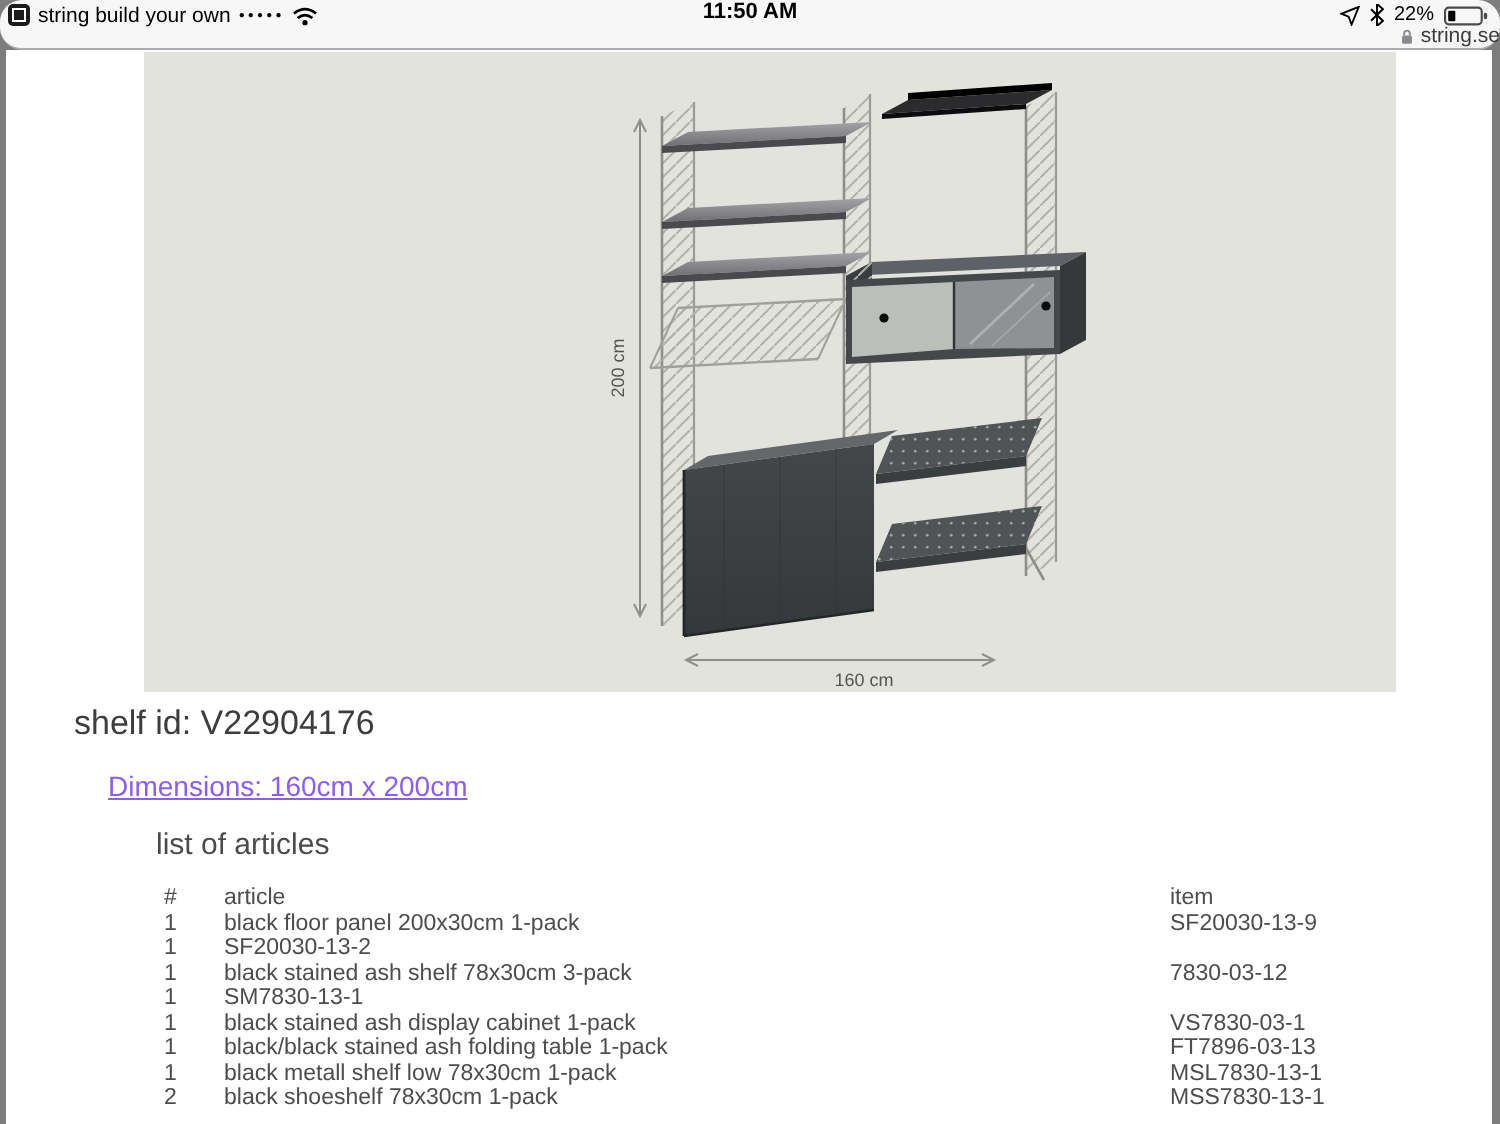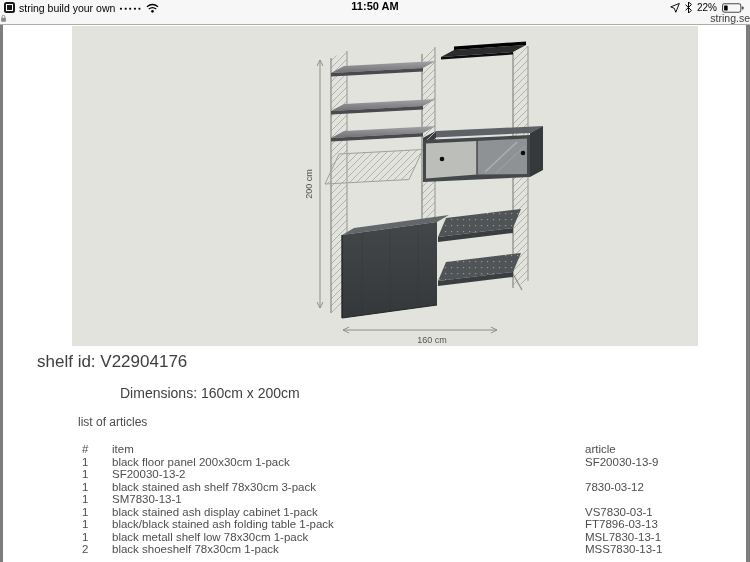--- a/index.html
+++ b/index.html
@@ -5,43 +5,43 @@
   html,body{margin:0;padding:0;}
   body{
     width:750px;height:562px;overflow:hidden;position:relative;
     background:#7d7d7d;
     font-family:"Liberation Sans","DejaVu Sans",sans-serif;
     -webkit-font-smoothing:antialiased;
   }
   
   .status-bar{
     position:absolute;top:0;left:0;width:750px;height:24px;
-    background:#f7f7f7;border-bottom:1px solid #acacac;z-index:5;
+    background:#f7f7f7;border-bottom:1px solid #acacac;z-index:5;border-radius:11px;
   }
   .sb-left{position:absolute;left:4px;top:1px;height:13px;display:flex;align-items:center;gap:4px;}
   .sb-app-icon{width:11px;height:11px;border-radius:2.5px;background:#1b1b1d;display:flex;align-items:center;justify-content:center;}
   .sb-app-icon span{display:block;width:5px;height:5px;border:1px solid #fff;}
   .sb-app-label{font-size:10.5px;color:#000;}
   .sb-dots{font-size:5px;letter-spacing:1.6px;color:#000;padding-top:1px;}
   .sb-center{position:absolute;left:0;right:0;top:1px;text-align:center;}
   .sb-time{font-size:11px;font-weight:bold;color:#000;line-height:11px;}
-  .sb-url{font-size:10.5px;color:#3c3c3e;line-height:11px;display:flex;align-items:center;justify-content:space-between;gap:3px;margin-top:1px;}
+  .sb-url{font-size:10.5px;color:#3c3c3e;line-height:11px;display:flex;align-items:center;justify-content:flex-end;gap:3px;margin-top:1px;}
   .sb-right{position:absolute;right:6px;top:1px;height:13px;display:flex;align-items:center;gap:5px;}
   .sb-batt-pct{font-size:10px;color:#000;}
   
   .page{
     position:absolute;top:25px;left:3px;right:4px;bottom:0;
     background:#ffffff;overflow:hidden;color:#4b4b4b;
   }
   .image-block{
     margin:1px 0 0 69px;width:626px;height:320px;background:#e3e3dd;position:relative;
   }
   .shelf-id{margin:7px 0 0 34px;font-size:17px;line-height:17px;color:#3d3d3d;}
-  .dims{margin:16px 0 0 117px;font-size:14px;line-height:14px;color:#404040;}
-  .list-title{margin:16px 0 0 75px;font-size:12px;line-height:13px;color:#4b4b4b;}
+  .dims{margin:16px 0 0 51px;font-size:14px;line-height:14px;color:#8b5cf6;text-decoration:underline;}
+  .list-title{margin:16px 0 0 75px;font-size:15px;line-height:13px;color:#4b4b4b;}
   
   .articles{margin:14px 0 0 0;}
   .table-row{
     display:grid;grid-template-columns:30px 473px auto;
     padding-left:79px;font-size:11.5px;line-height:12.5px;color:#4d4d4d;
   }
   .table-row .cell{white-space:nowrap;overflow:hidden;}
 </style>
 </head>
 <body>
@@ -202,22 +202,22 @@
     </svg>
   </div>
 
   <div class="shelf-id">shelf id: V22904176</div>
   <div class="dims">Dimensions: 160cm x 200cm</div>
   <div class="list-title">list of articles</div>
 
   <div class="articles">
     <div class="table-row">
       <div class="cell">#</div>
+      <div class="cell">article</div>
       <div class="cell">item</div>
-      <div class="cell">article</div>
     </div>
     <div>
         <div class="table-row">
           <div class="cell cell-qty">1</div>
           <div class="cell cell-item">black floor panel 200x30cm 1-pack</div>
           <div class="cell cell-article">SF20030-13-9</div>
         </div>
         <div class="table-row">
           <div class="cell cell-qty">1</div>
           <div class="cell cell-article">SF20030-13-2</div>

